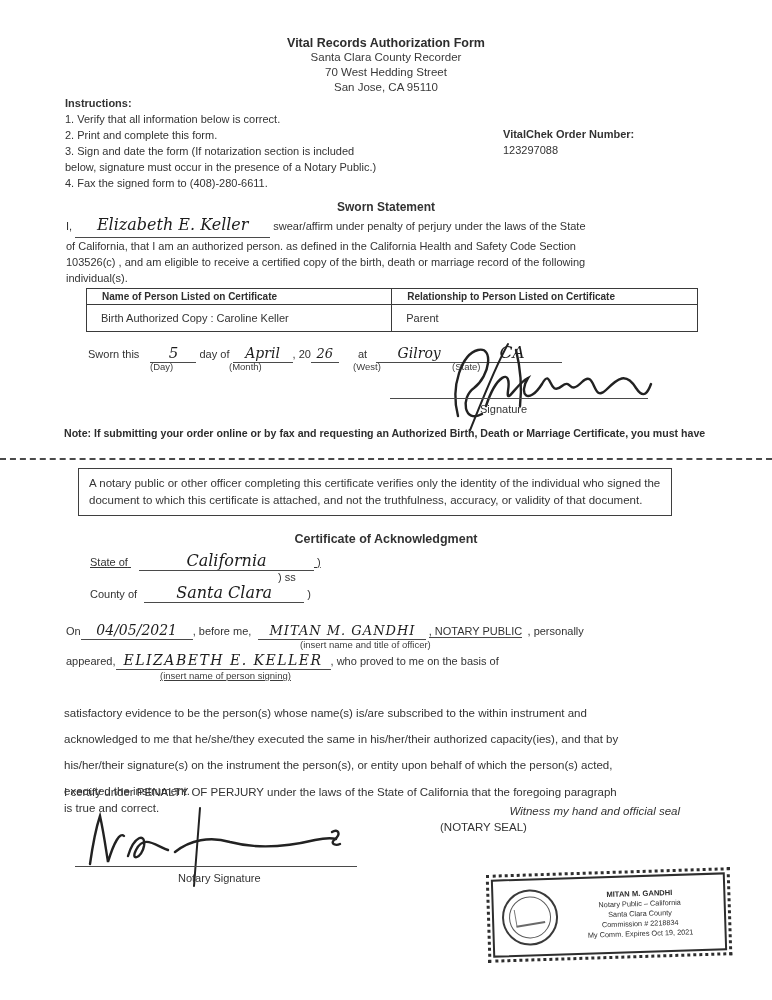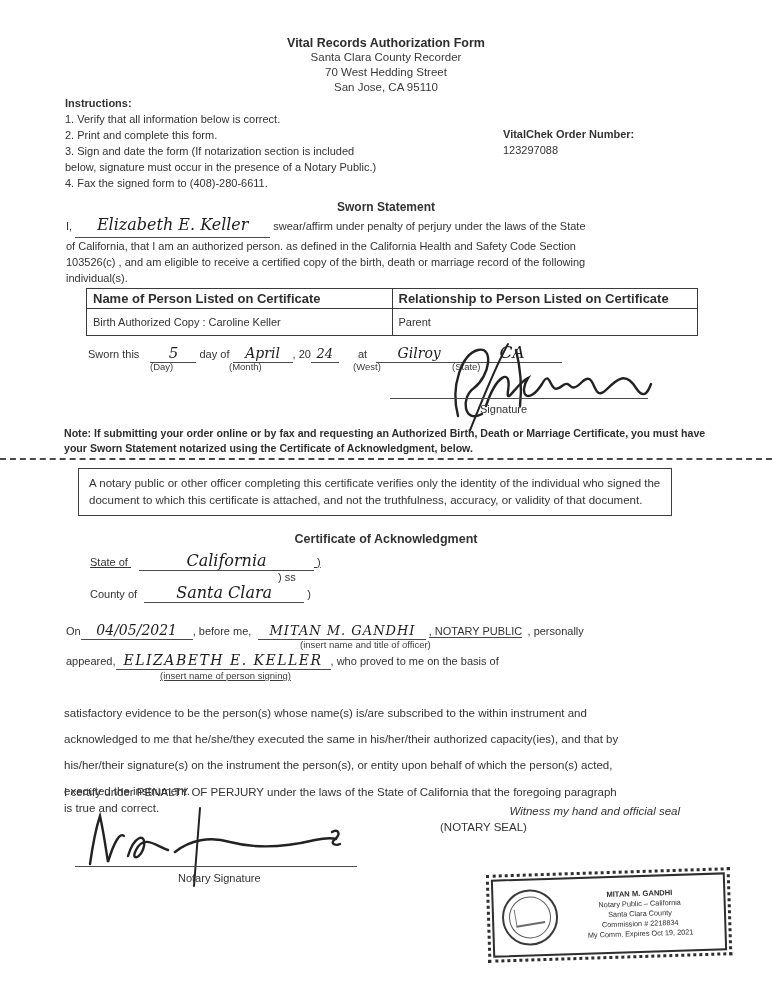--- a/index.html
+++ b/index.html
@@ -27,22 +27,22 @@
     text-align:center;
     vertical-align:baseline;
   }
   .caption{font-size:9.5px;color:#3c3c3c;}
   
   .hdr{top:36px;left:0;width:772px;text-align:center;}
   .hdr .title{font-size:12.5px;font-weight:bold;color:#2d2d2d;}
   .hdr .line{font-size:11.5px;color:#3a3a3a;line-height:15px;}
   
   .vtable{border:1.5px solid #3a3a3a;border-collapse:collapse;width:612px;}
-  .vtable td{border:1.2px solid #3a3a3a;padding:3px 6px;}
-  .vtable .th{font-size:13px;font-weight:bold;color:#2f2f2f;padding:2px 6px;}
+  .vtable td{border:1.2px solid #3a3a3a;padding:3px 14px;}
+  .vtable .th{font-size:10px;font-weight:bold;color:#2f2f2f;padding:2px 15px;}
   .vtable .cell{font-size:11px;color:#333;height:20px;}
   .divider{border-top:2.5px dashed #4a4a4a;width:772px;height:0;}
   .boxed{
     border:1.6px solid #3f3f3f;
     padding:6px 10px;
     font-size:11.5px;line-height:17px;color:#353535;
   }
   .note-txt{font-size:10.6px;font-weight:bold;color:#2e2e2e;line-height:15px;}
   .ackbody{font-size:11.5px;line-height:26px;color:#333;}
   .italic{font-style:italic;}
@@ -124,21 +124,21 @@
       <td class="cell">Birth Authorized Copy : Caroline Keller</td>
       <td class="cell">Parent</td>
     </tr>
   </tbody>
     </table>
 
   <div class="abs fs11" style="left:88px;top:344px;white-space:nowrap;">
     <span>Sworn this</span>
     <span class="blank" style="width:46px;margin-left:8px;"><span class="hw" style="font-size:15px;">5</span></span>
     <span>day of</span>
-    <span class="blank" style="width:60px;"><span class="hw" style="font-size:14px;">April</span></span><span>, 20</span><span class="blank" style="width:28px;"><span class="hw" style="font-size:13px;">24</span></span>
+    <span class="blank" style="width:60px;"><span class="hw" style="font-size:14px;">April</span></span><span>, 20</span><span class="blank" style="width:28px;"><span class="hw" style="font-size:13px;">26</span></span>
     <span style="margin-left:16px;">at</span>
     <span class="blank" style="width:86px;margin-left:6px;"><span class="hw" style="font-size:14px;">Gilroy</span></span><span class="blank" style="width:100px;"><span class="hw" style="font-size:17px;">CA</span></span>
   </div>
   <div class="abs caption" style="left:150px;top:361px;">(Day)</div>
   <div class="abs caption" style="left:229px;top:361px;">(Month)</div>
   <div class="abs caption" style="left:353px;top:361px;">(West)</div>
   <div class="abs caption" style="left:452px;top:361px;">(State)</div>
 
   <svg class="abs" style="left:420px;top:336px;" width="235" height="95" viewBox="0 0 235 95">
     <g fill="none" stroke="#222" stroke-width="2.4" stroke-linecap="round">
@@ -146,21 +146,20 @@
       <path d="M88,8 C70,40 52,92 40,118" stroke-width="2"></path>
       <path d="M66,70 C76,40 92,30 88,55 C86,70 96,48 108,42 C98,58 108,70 122,48 C132,30 128,62 142,50 C152,42 148,60 162,46 C176,32 172,68 186,54 C198,42 206,36 216,52 C224,64 228,56 231,48"></path>
       <path d="M96,14 C100,30 102,52 100,70"></path>
     </g>
   </svg>
   <div class="abs sigline" style="left:390px;top:398px;width:258px;"></div>
   <div class="abs fs11" style="left:480px;top:401px;">Signature</div>
 
   <div class="abs" style="left:64px;top:426px;width:668px;">
     <div class="note-txt">Note: If submitting your order online or by fax and requesting an Authorized Birth, Death or Marriage Certificate, you must have</div>
-    <div class="note-txt">your Sworn Statement notarized using the Certificate of Acknowledgment, below.</div>
   </div>
 
   <div class="abs divider" style="left:0;top:458px;"></div>
 
   <div class="abs boxed" style="left:78px;top:468px;width:572px;">A notary public or other officer completing this certificate verifies only the identity of the individual who signed the document to which this certificate is attached, and not the truthfulness, accuracy, or validity of that document.</div>
 
   <div class="abs b center" style="left:0;top:532px;width:772px;font-size:12.5px;">Certificate of Acknowledgment</div>
 
   <div class="abs fs11" style="left:90px;top:553px;text-decoration:underline;">
     <span>State of</span>

